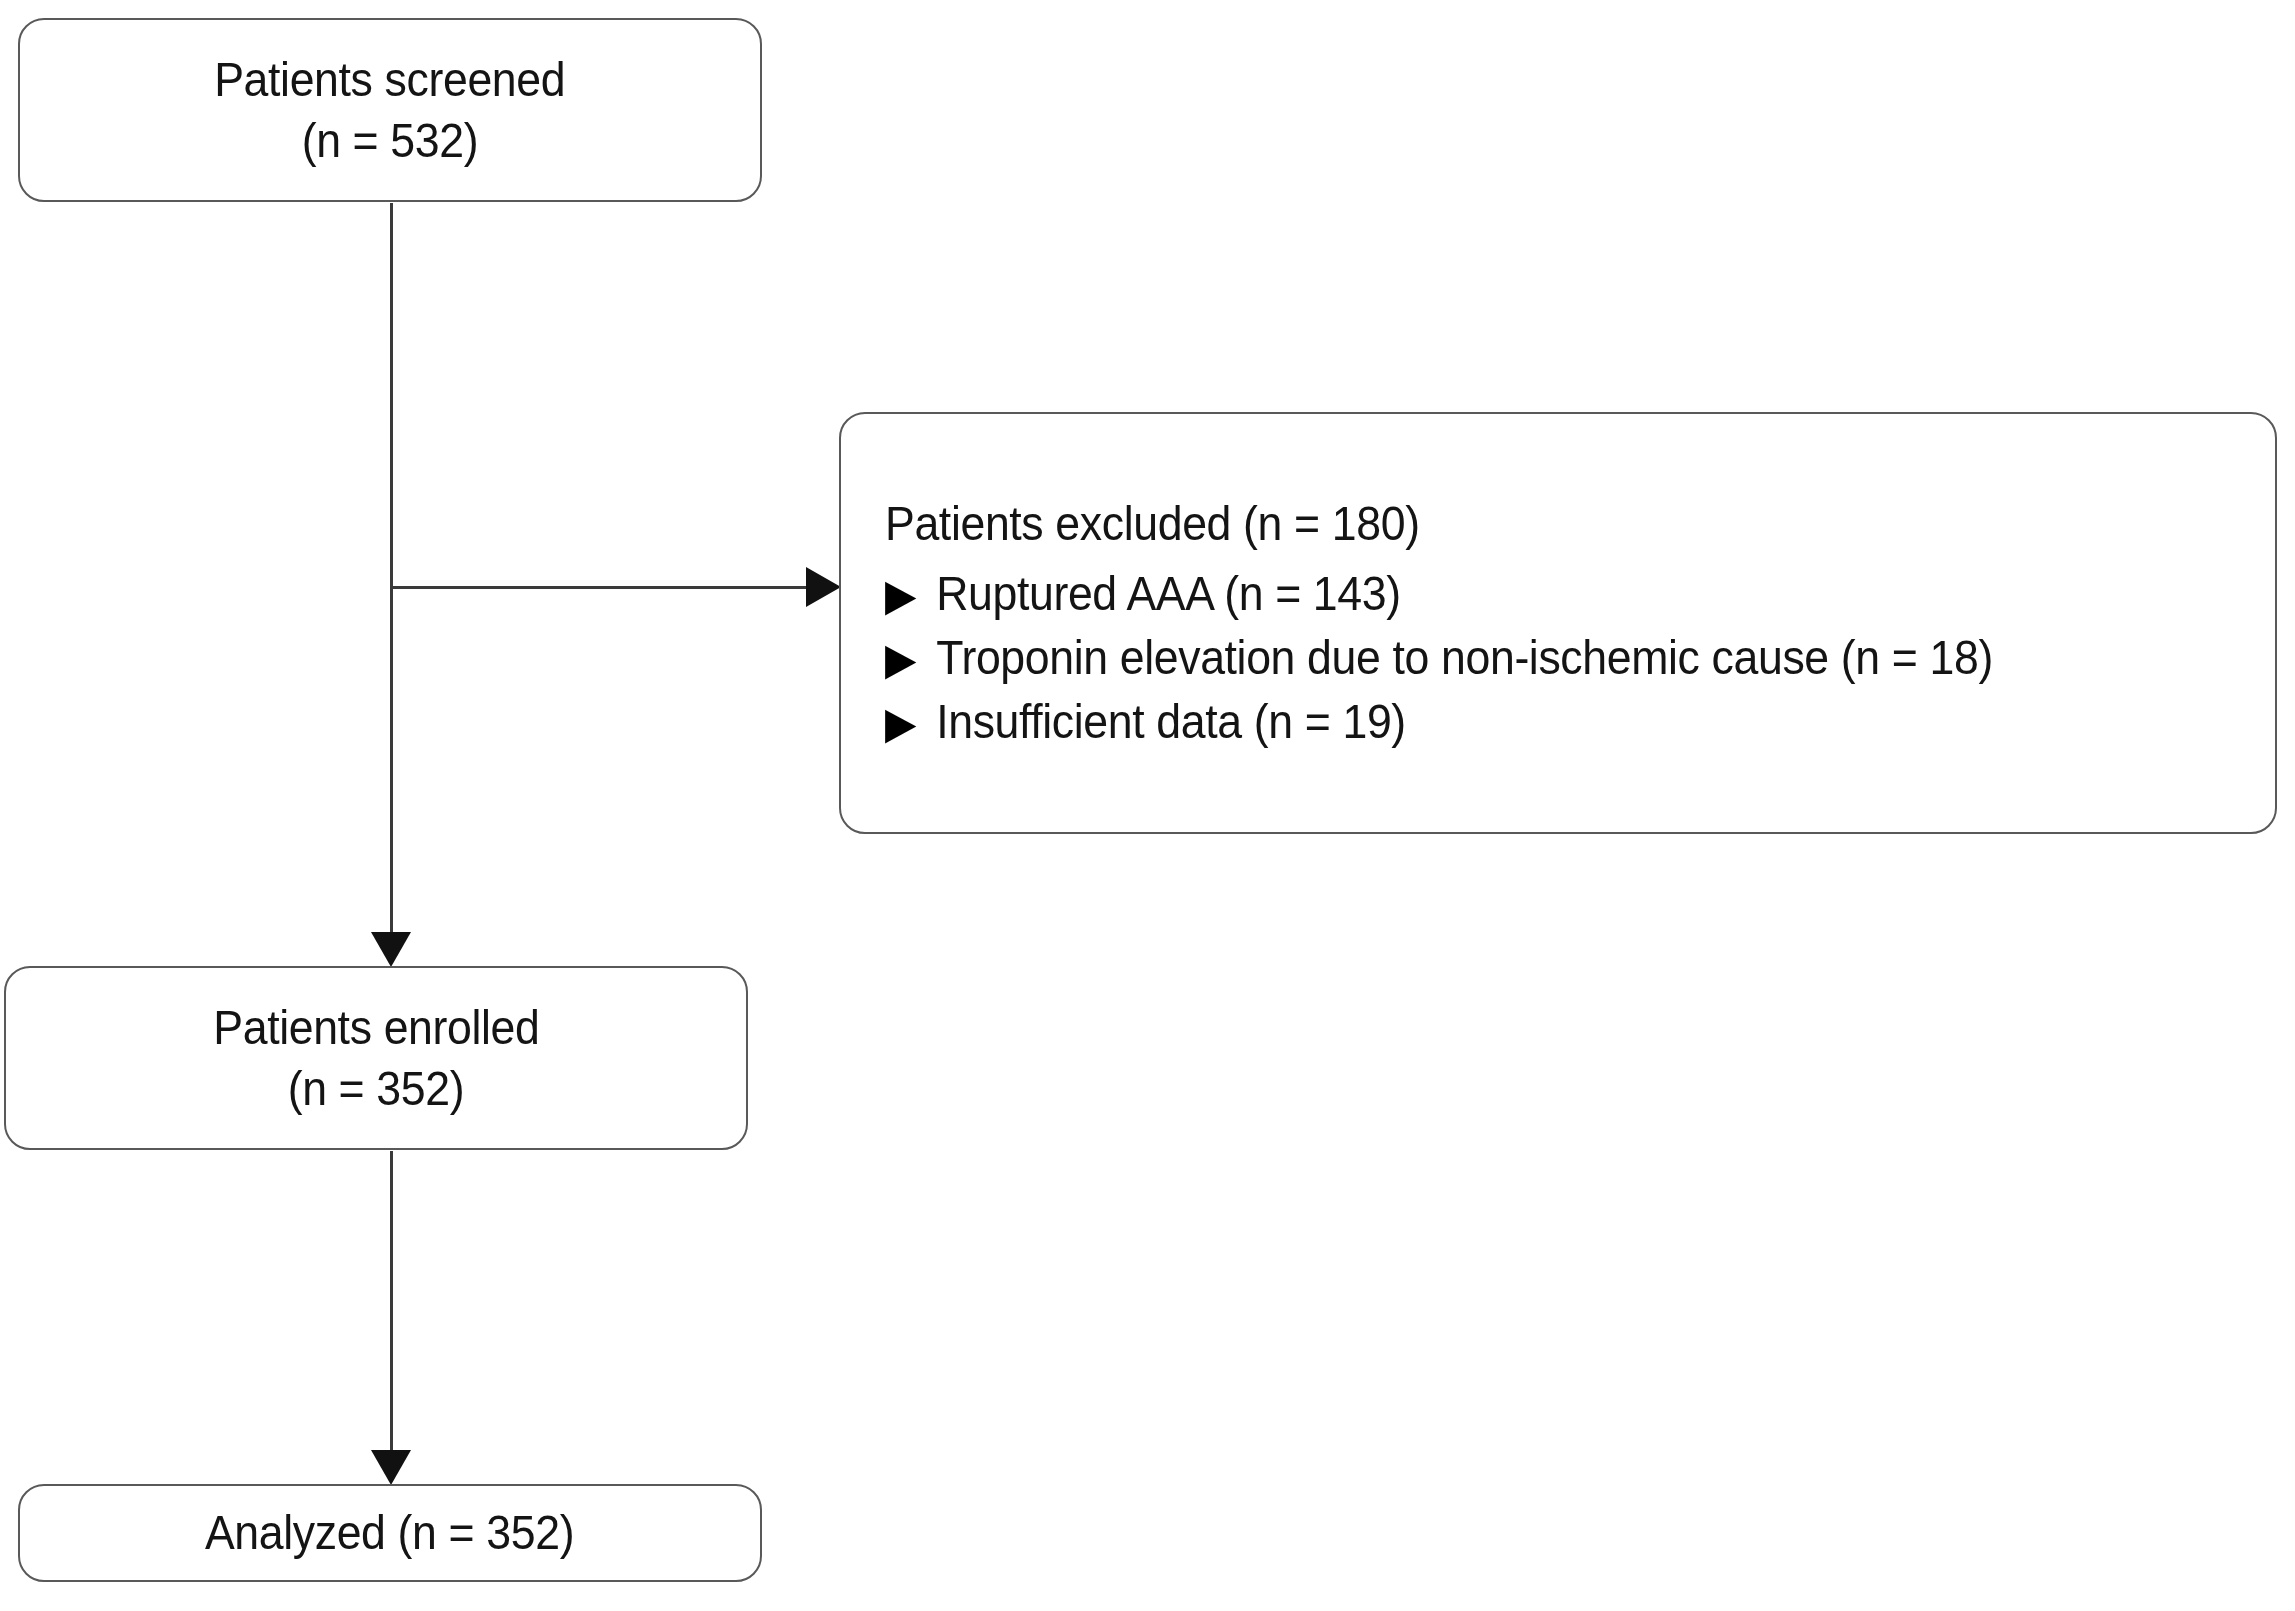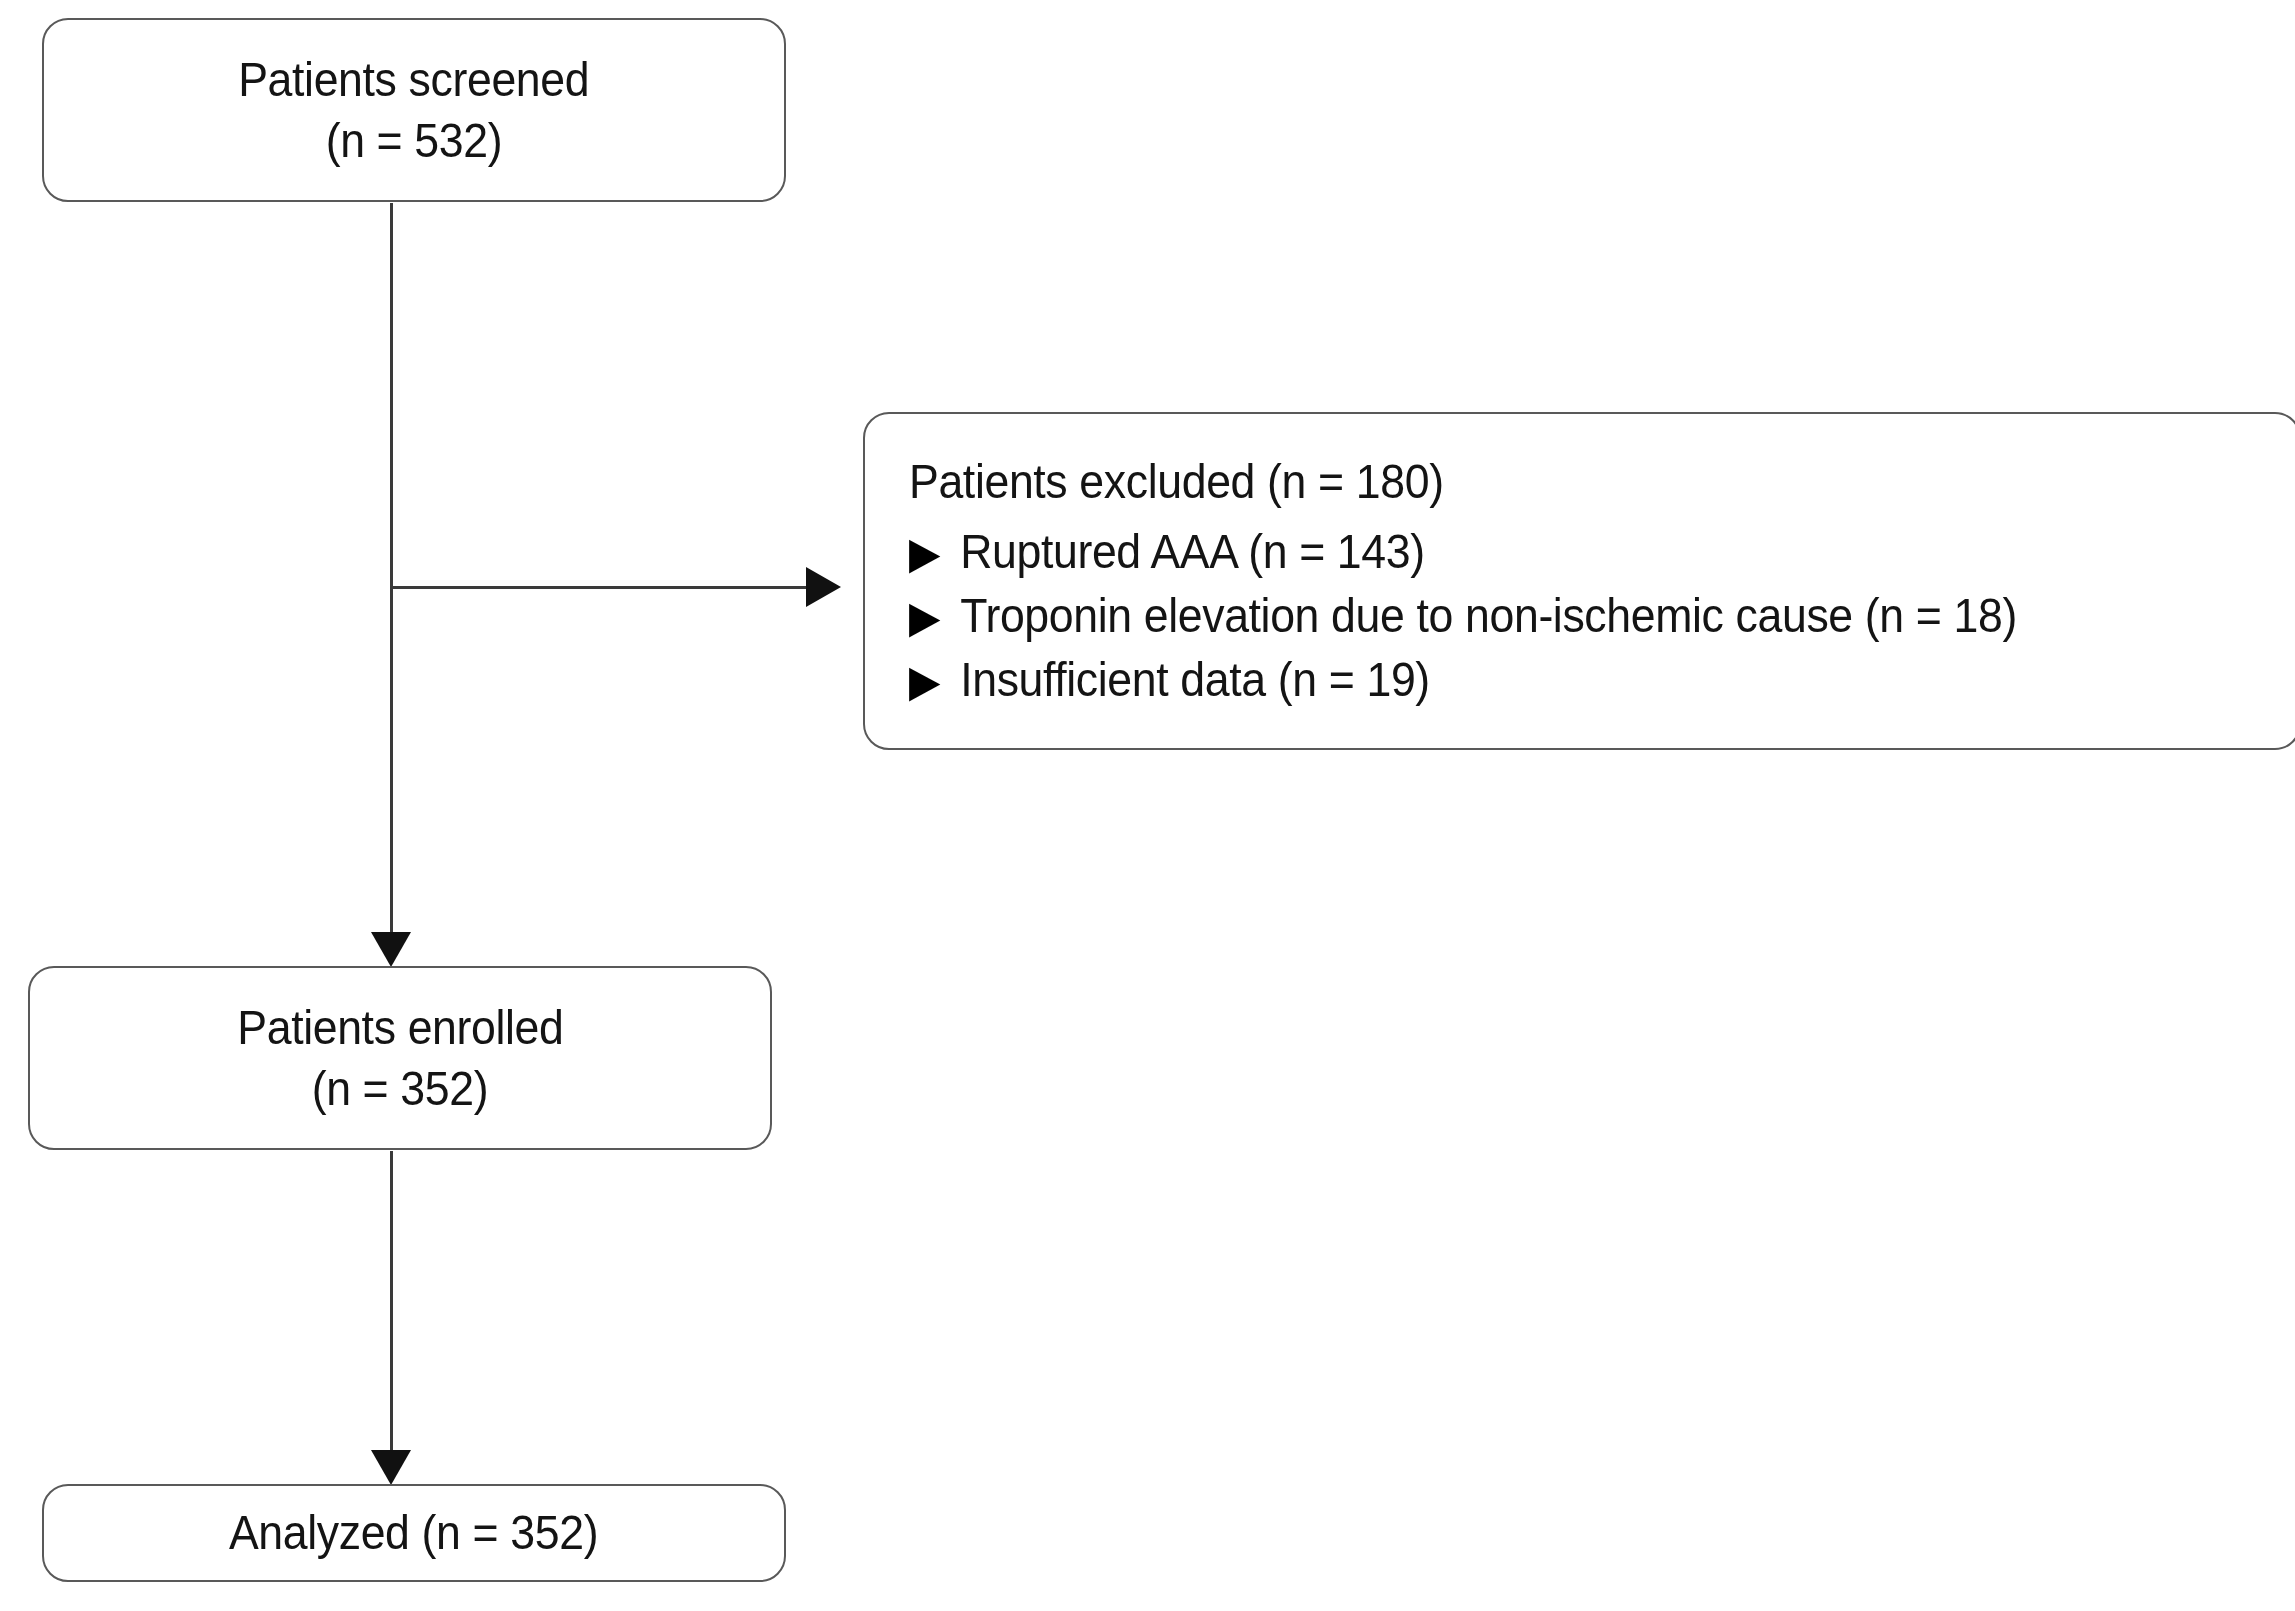--- a/index.html
+++ b/index.html
@@ -21,39 +21,38 @@
   .flow-box {
     position: absolute;
     box-sizing: border-box;
     background: #ffffff;
     border: 2.2px solid #595959;
     border-radius: 26px;
     display: flex;
     flex-direction: column;
     align-items: center;
     justify-content: center;
-    margin-left: 24px;
   }
   .box-line {
     font-size: 48px;
     line-height: 1.28;
     color: #141414;
     letter-spacing: -0.4px;
     white-space: nowrap;
     font-stretch: condensed;
     transform: scaleX(0.93);
     transform-origin: center;
   }
 
   
   #box-screened  { left: 18px;   top: 18px;   width: 744px; height: 184px; }
   #box-enrolled  { left: 4px;   top: 966px; width: 744px; height: 184px; }
   #box-analyzed  { left: 18px;   top: 1484px; width: 744px; height: 98px; }
   #box-excluded  {
-    left: 839px; top: 412px; width: 1438px; height: 338px;
+    left: 839px; top: 412px; width: 1438px; height: 422px;
     align-items: flex-start;
     justify-content: center;
     padding: 0 6px 0 44px;
   }
 
   
   .excl-head {
     font-size: 48px;
     line-height: 1.0;
     color: #141414;

